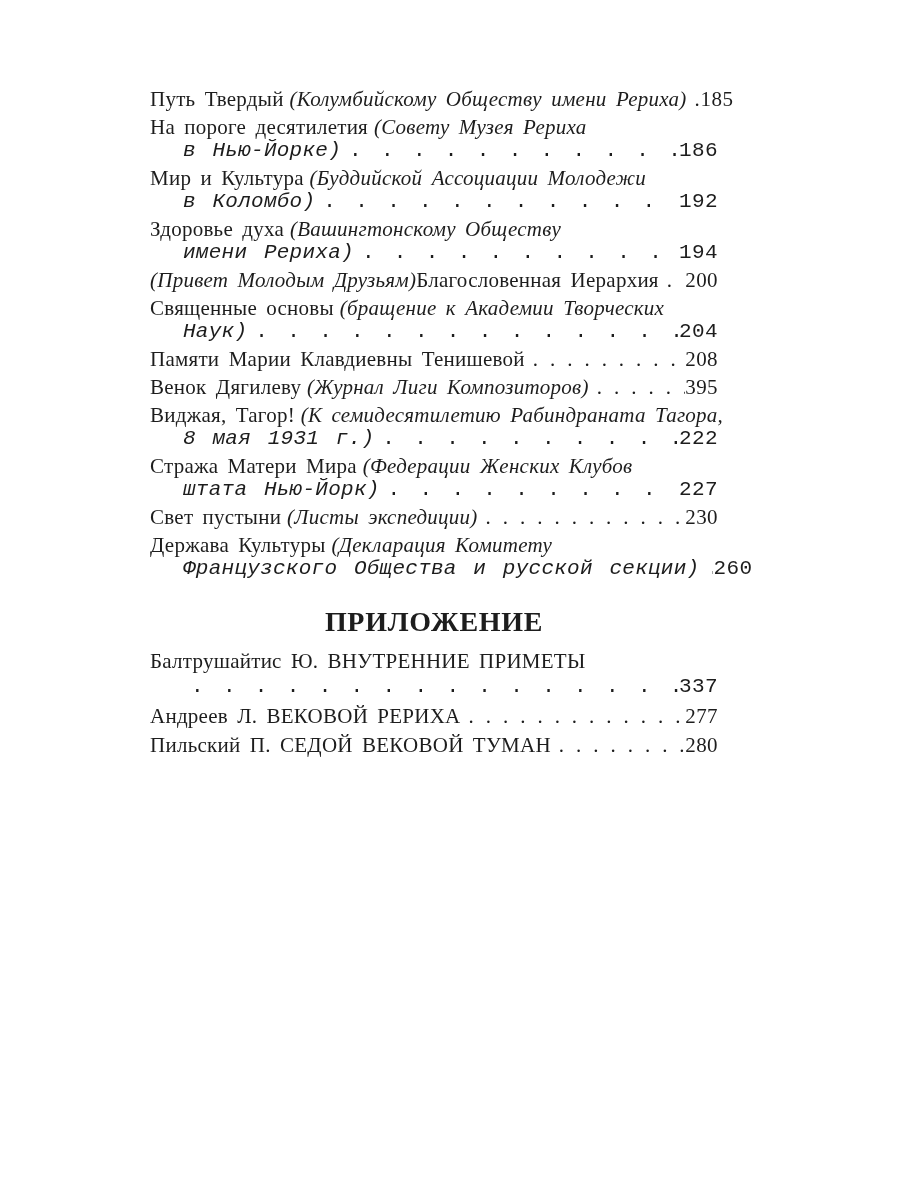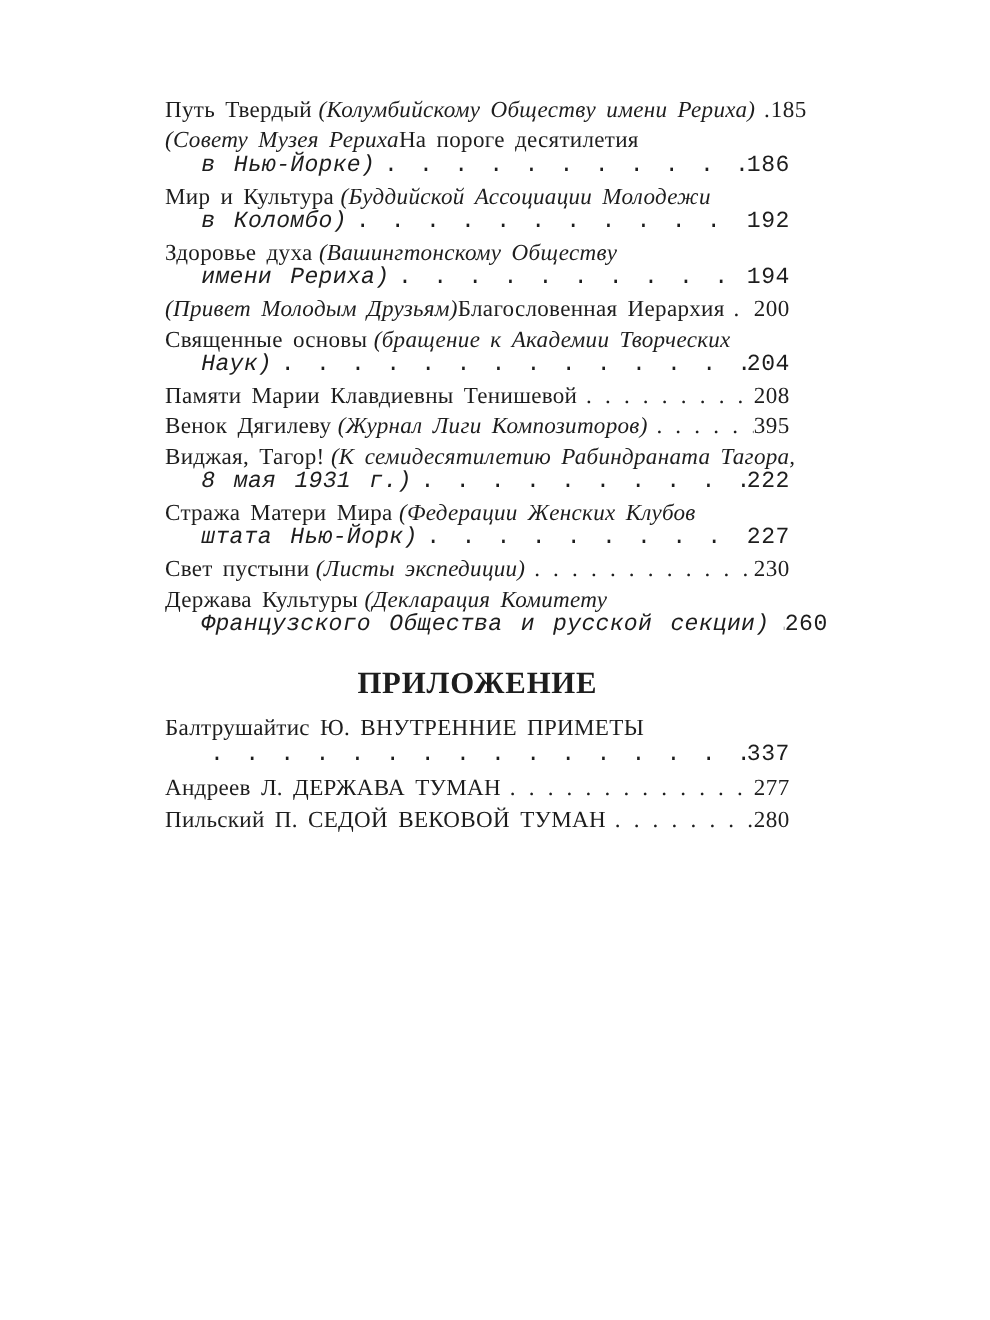--- a/index.html
+++ b/index.html
@@ -72,22 +72,22 @@
       <p class="line">
         <span class="t">Путь Твердый</span>
         <span class="t it">(Колумбийскому Обществу имени Рериха)</span>
         <span class="leader">. . . . . . . . . . . . . . . . . . . . . . . . . . . . . . . . . . . . . . . .</span>
         <span class="pg">185</span>
       </p>
     </div>
 
     <div class="entry">
       <p class="line">
+        <span class="t">На пороге десятилетия</span>
         <span class="t it">(Совету Музея Рериха</span>
-        <span class="t">На пороге десятилетия</span>
       </p>
       <p class="line indent">
         <span class="t it">в Нью-Йорке)</span>
         <span class="leader">. . . . . . . . . . . . . . . . . . . . . . . . . . . . . . . . . . . . . . . .</span>
         <span class="pg">186</span>
       </p>
     </div>
 
     <div class="entry">
       <p class="line">
@@ -204,21 +204,21 @@
           <span class="t">Балтрушайтис Ю. ВНУТРЕННИЕ ПРИМЕТЫ</span>
         </p>
         <p class="line indent">
           <span class="leader">. . . . . . . . . . . . . . . . . . . . . . . . . . . . . . . . . . . . . . . .</span>
           <span class="pg">337</span>
         </p>
       </div>
 
       <div class="entry">
         <p class="line">
-          <span class="t">Андреев Л. ДЕРЖАВА ТУМАН</span>
+          <span class="t">Андреев Л. ВЕКОВОЙ РЕРИХА</span>
           <span class="leader">. . . . . . . . . . . . . . . . . . . . . . . . . . . . . . . . . . . . . . . .</span>
           <span class="pg">277</span>
         </p>
       </div>
 
       <div class="entry">
         <p class="line">
           <span class="t">Пильский П. СЕДОЙ ВЕКОВОЙ ТУМАН</span>
           <span class="leader">. . . . . . . . . . . . . . . . . . . . . . . . . . . . . . . . . . . . . . . .</span>
           <span class="pg">280</span>

